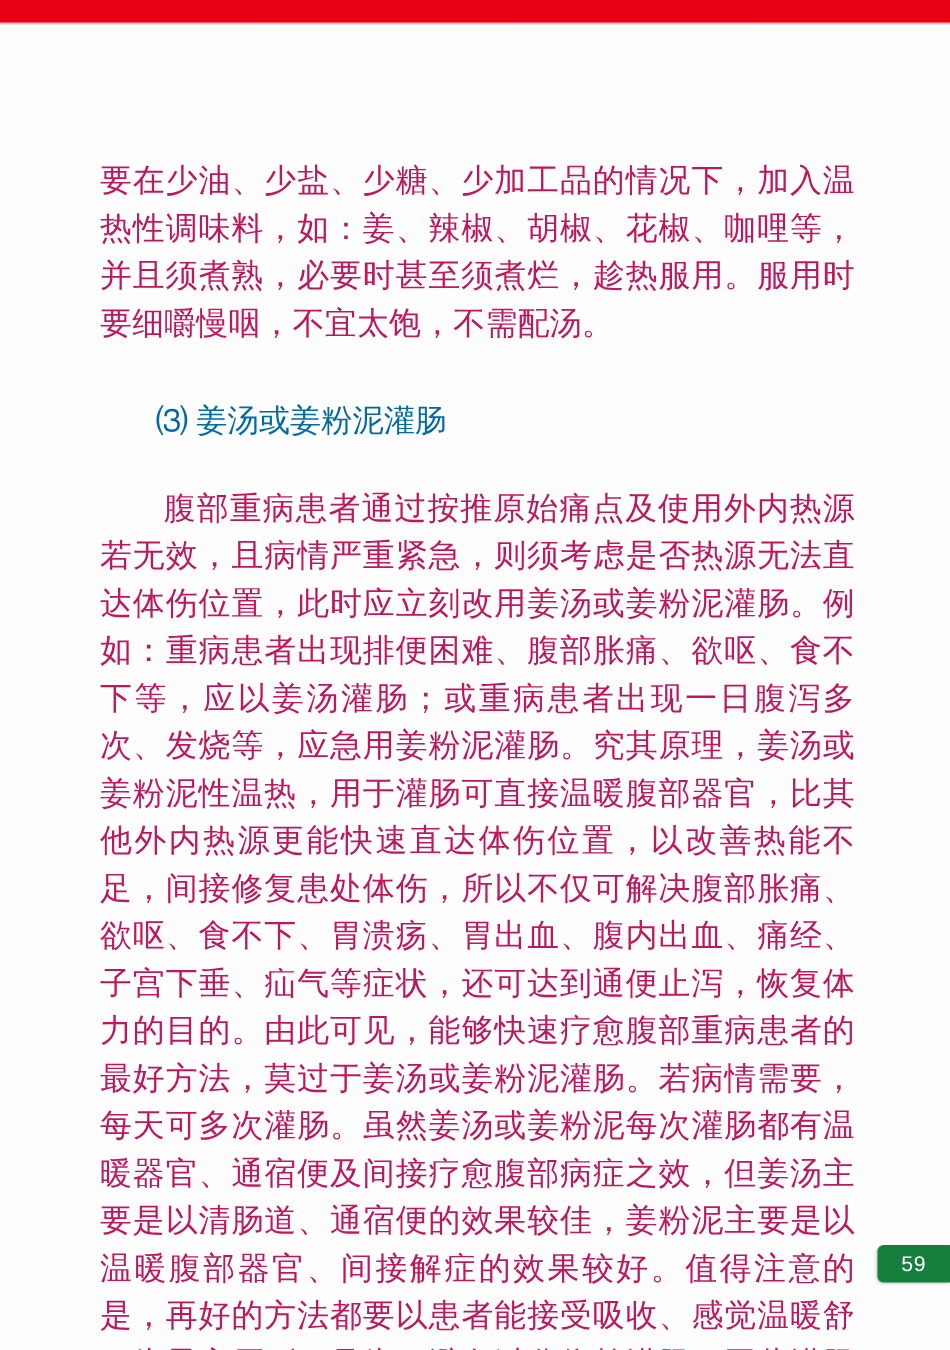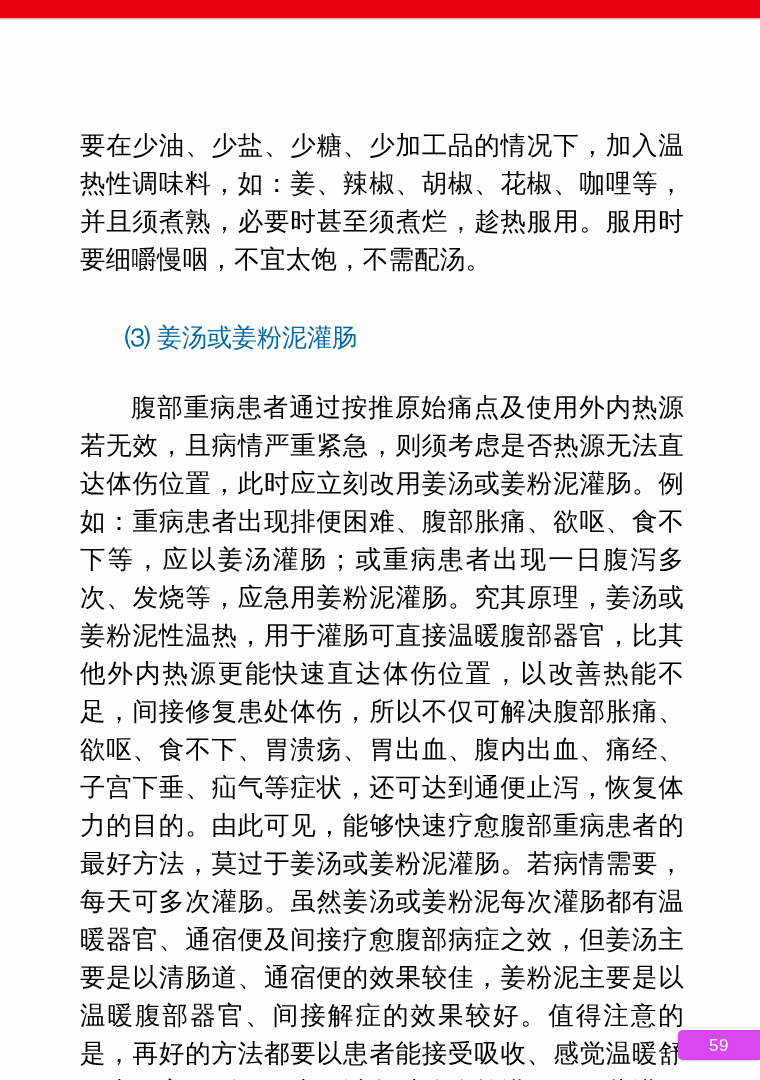--- a/index.html
+++ b/index.html
@@ -46,21 +46,21 @@
   .content {
     position: absolute;
     left: 80px;
     top: 126px;
     width: 604px;
   }
 
   .para {
     font-size: 25.5px;
     line-height: 38px;
-    color: #000000;
+    color: #be185d;
     text-align: justify;
     text-justify: inter-character;
     letter-spacing: 0.2px;
     margin: 0;
     font-weight: 400;
   }
 
   .para-intro {
     margin-bottom: 0;
   }
@@ -78,24 +78,24 @@
     padding-left: 45px;
   }
 
   .spacer-before-heading { height: 40px; }
   .spacer-after-heading  { height: 32px; }
 
   
   .page-badge {
     position: absolute;
     right: 0;
-    top: 1030px;
-    width: 82px;
+    top: 996px;
+    width: 58px;
     height: 30px;
-    background: #d946ef;
+    background: #15803d;
     border-radius: 5px 0 0 5px;
     box-shadow: -1px 1px 2px rgba(0,0,0,0.18);
     display: flex;
     align-items: center;
     justify-content: center;
   }
   .page-badge-number {
     color: #ffffff;
     font-size: 17px;
     line-height: 1;

